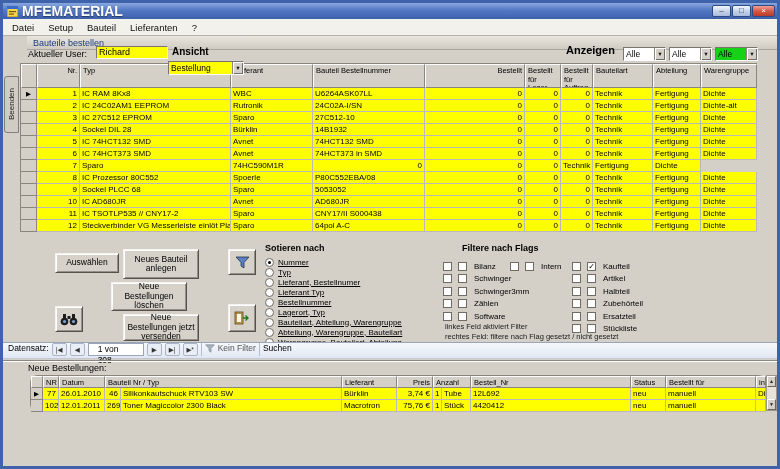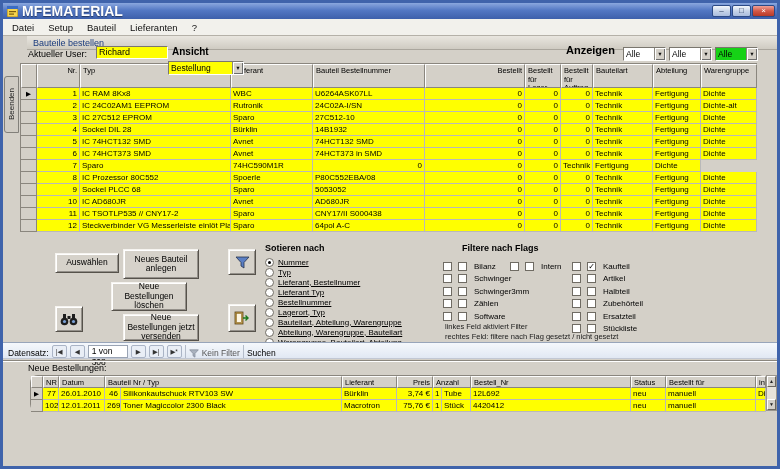--- a/index.html
+++ b/index.html
@@ -77,24 +77,24 @@
   .flags-title{left:434px;top:207px;margin-left:25px;}
   .flags-col1{left:440px;top:222px;}
   .flags-col2{left:507px;top:222px;}
   .flags-col3{left:569px;top:222px;}
   .flag-row{display:flex;align-items:flex-end;gap:6px;height:12.5px;}
   .check{width:9px;height:9px;flex:0 0 9px;border:1px solid #6f6b63;background:#fff;font-size:8px;line-height:8px;text-align:center;color:#000;}
   .flag-label{font-size:8px;white-space:nowrap;padding-left:1px;}
   .flag-notes{left:442px;top:286px;font-size:7.5px;line-height:10px;color:#1a1a1a;}
   
   .record-nav{left:0;right:0;top:306px;height:17px;background:linear-gradient(#f5f8fc,#e1e8f3);
-    border-top:1px solid #98a5ba;border-bottom:1px solid #c2c8d4;display:flex;align-items:flex-end;gap:3px;padding-left:5px;font-size:8.5px;}
+    border-top:1px solid #98a5ba;border-bottom:1px solid #c2c8d4;display:flex;align-items:flex-start;gap:3px;padding-left:5px;font-size:8.5px;}
   .navbtn{min-width:15px;height:13px;background:#e9eef6;border:1px solid #aab4c6;border-radius:2px;
     font-size:6.5px;line-height:11px;text-align:center;color:#333;padding:0 2px;}
-  .rec-box{width:40px;height:13px;background:#fff;border:1px solid #9aa4b4;font-size:8.5px;line-height:11px;padding:0 3px;}
+  .rec-box{width:56px;height:13px;background:#fff;border:1px solid #9aa4b4;font-size:8.5px;line-height:11px;padding:0 9px;}
   .nav-sep{width:1px;height:13px;background:#b4bcca;}
   .nav-filter{display:flex;align-items:center;gap:3px;color:#555;}
   
   .divider{left:0;right:0;top:324px;height:2px;border-top:1px solid #8a867e;border-bottom:1px solid #fff;}
   .orders-title{left:25px;top:327px;font-size:9px;}
   .orders-scroll{left:763px;top:339px;width:11px;height:36px;background:#e6e2da;border:1px solid #9a968e;
     display:flex;flex-direction:column;justify-content:space-between;}
   .sbtn{height:11px;background:#d4d0c8;border:1px solid;border-color:#fff #6b675f #6b675f #fff;font-size:5px;line-height:9px;text-align:center;color:#222;}
 </style>
 </head>

